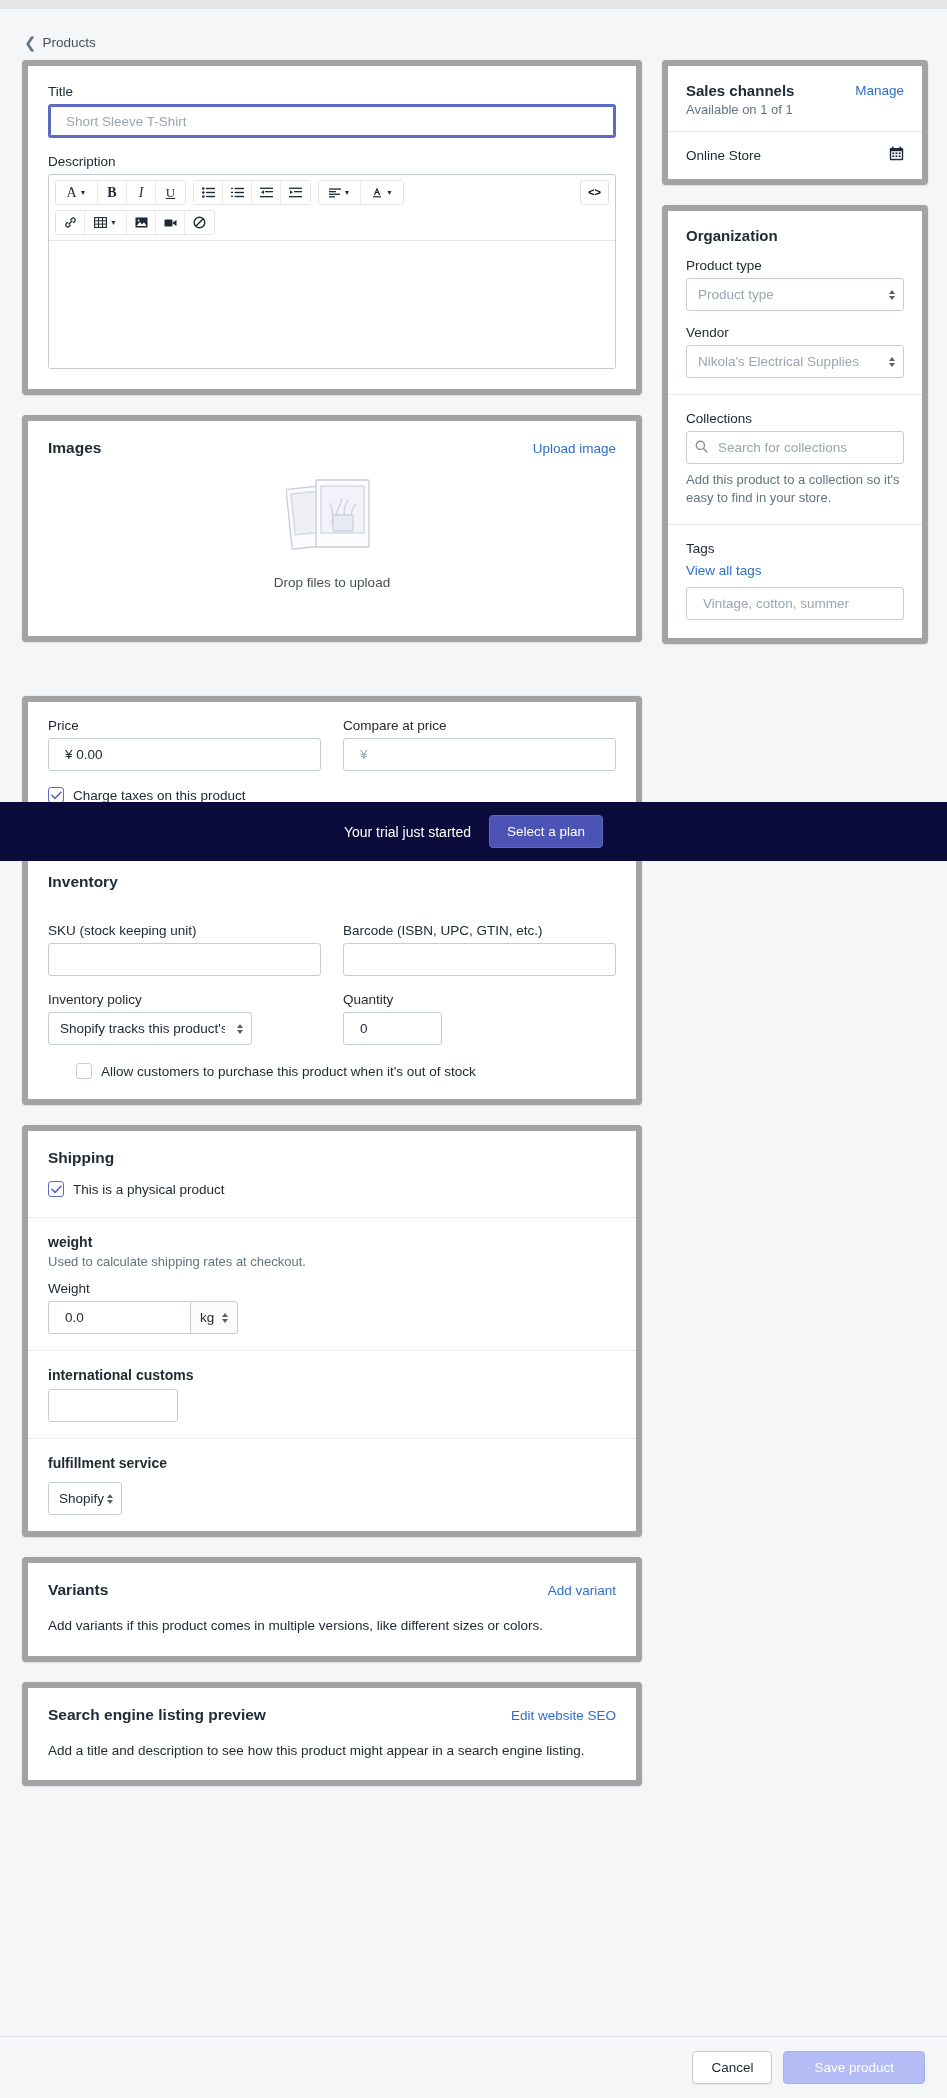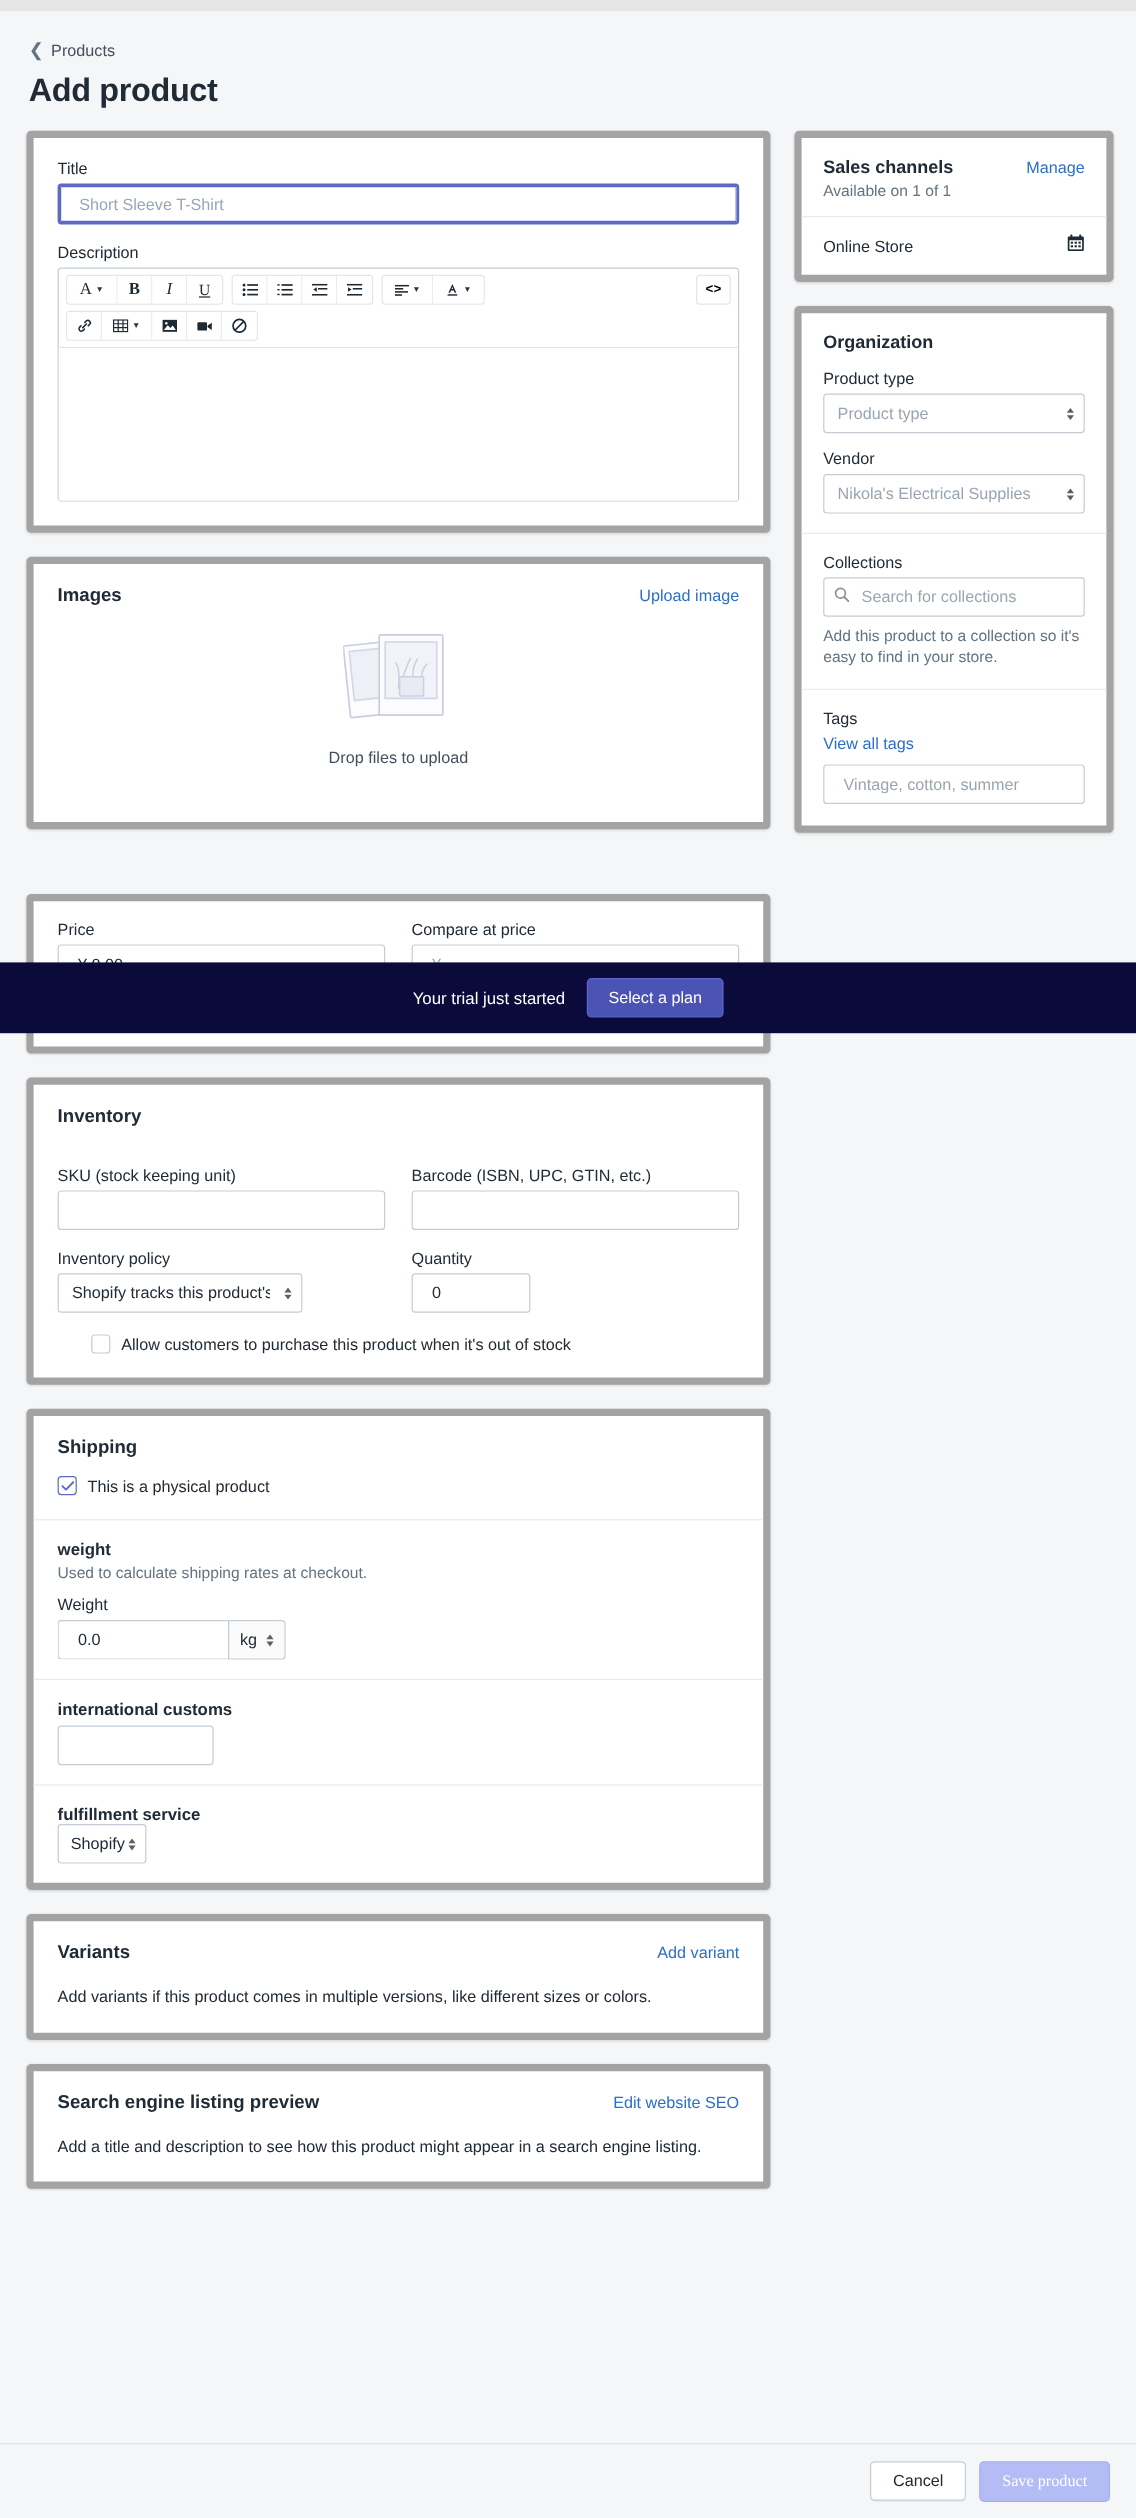--- a/index.html
+++ b/index.html
@@ -173,38 +173,37 @@
     padding-right: 22px; gap: 11px;
   }
   .btn-cancel {
     background: #fff; border: 1px solid #c4cdd5; border-radius: 4px;
     padding: 8px 18px; font-size: 13.5px; color: #212b36; cursor: pointer;
     box-shadow: 0 1px 0 rgba(22,29,37,0.05);
     font-family: "Liberation Sans", sans-serif;
   }
   .btn-save {
     background: #b3bcf5; border: 1px solid #a6b0ef; border-radius: 4px;
-    padding: 8px 18px; font-size: 13.5px; color: #ffffff; cursor: default;
-    font-family: Liberation Serif, serif;
+    padding: 8px 30px; font-size: 13.5px; color: #ffffff; cursor: default;
+    font-family: Liberation Sans, sans-serif;
   }
 </style>
 </head>
 <body>
 
 <div class="topstrip"></div>
 
 <div class="page">
   <div class="wrap">
 
     <div class="breadcrumb">
       <span class="chev">❮</span>
       <span class="bc-label">Products</span>
     </div>
 
-    <h1 class="page-title">Add product</h1>
 
     <div class="cols">
 
       <div class="col-main">
 
         <div class="card">
           <div class="card-pad">
             <label class="field-label">Title</label>
             <input class="input focused" value="" placeholder="Short Sleeve T-Shirt" style="">
 
@@ -452,21 +451,21 @@
             </div>
           </div>
 
           <div class="card-sec">
             <div class="sec-subtitle">international customs</div>
             <input class="input" style="width: 130px; margin-top: 6px;" value="">
           </div>
 
           <div class="card-sec">
             <div class="sec-subtitle">fulfillment service</div>
-            <div class="select" style="width:74px;margin-top:0;padding-left:10px;padding-right:22px;">
+            <div class="select" style="width:74px;margin-top:11px;padding-left:10px;padding-right:22px;">
               <span>Shopify</span>
               <span class="arrows">
                   <span class="arrow-up"></span>
                   <span class="arrow-dn"></span>
                 </span>
             </div>
           </div>
         </div>
 
         <div class="card">

